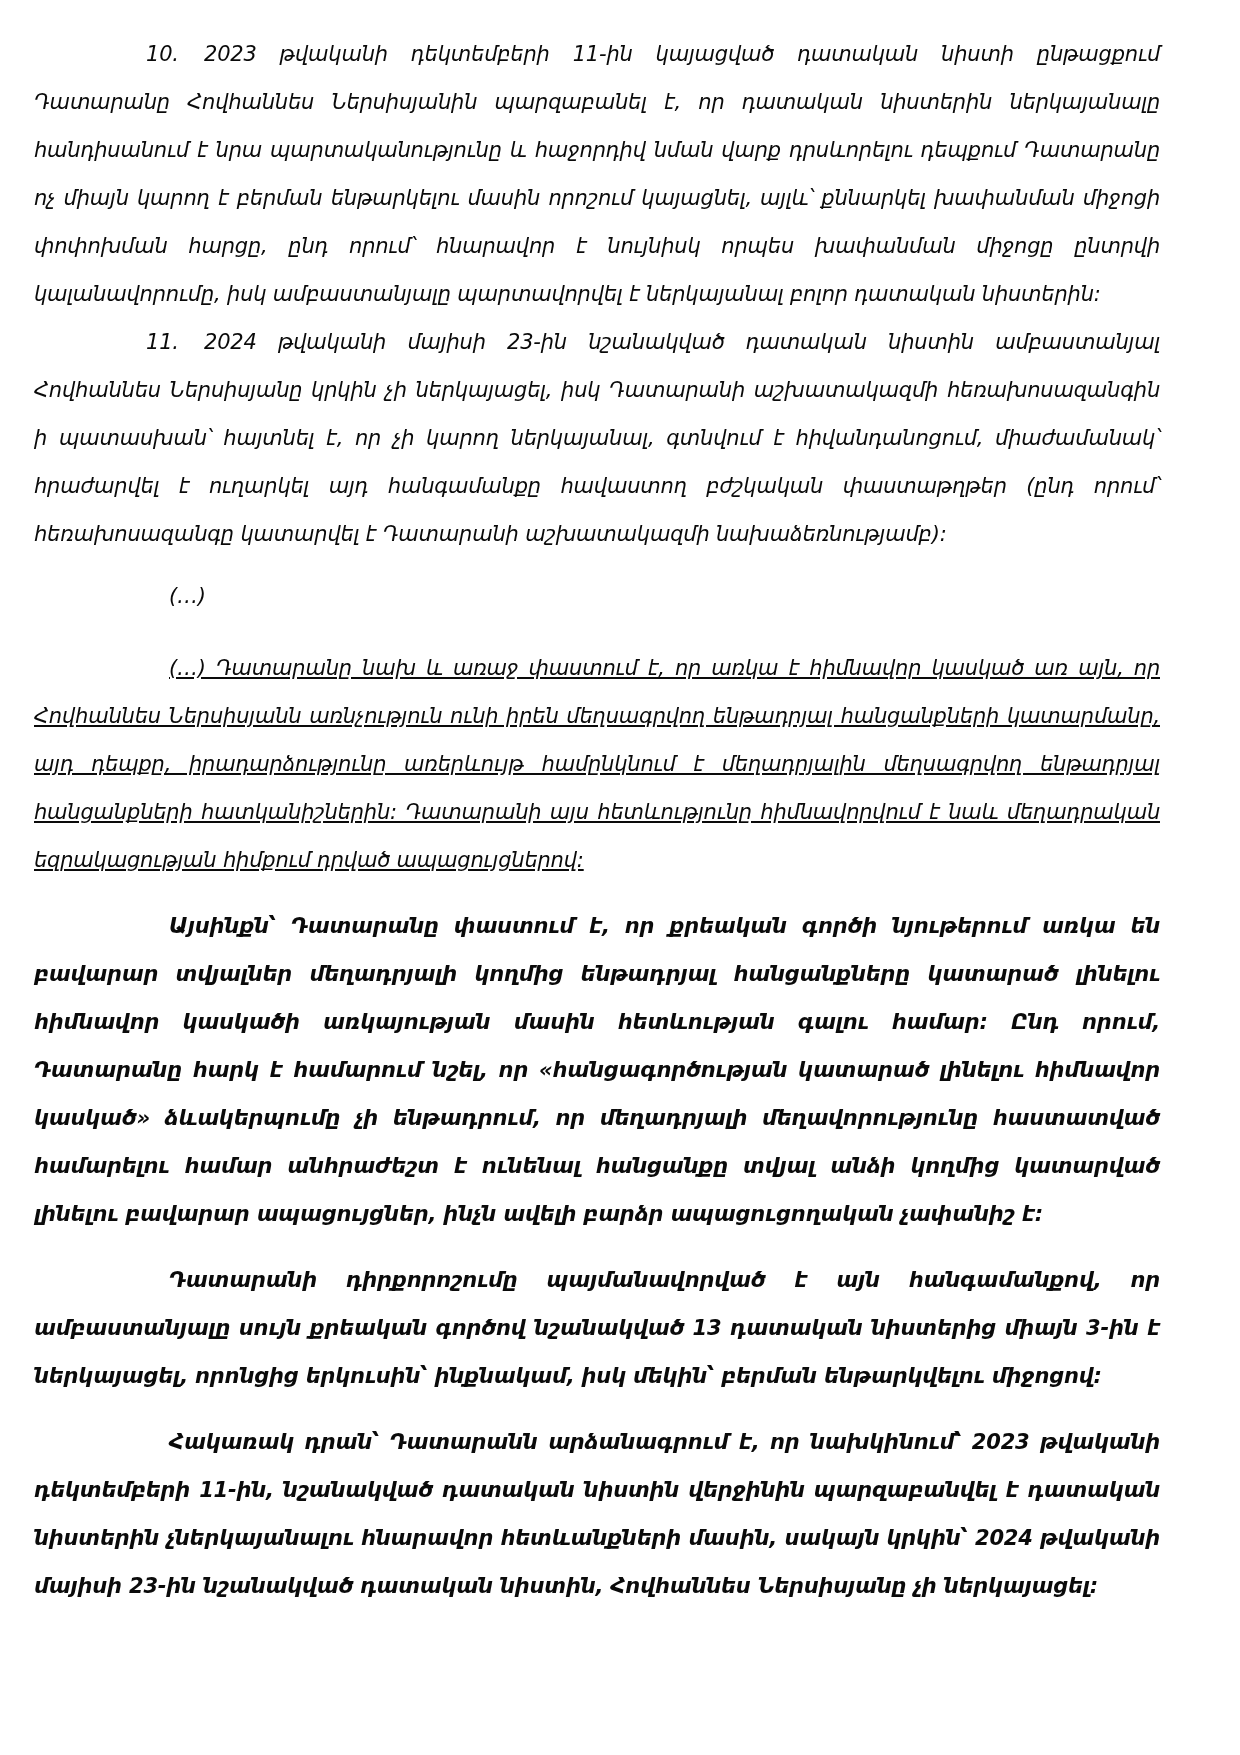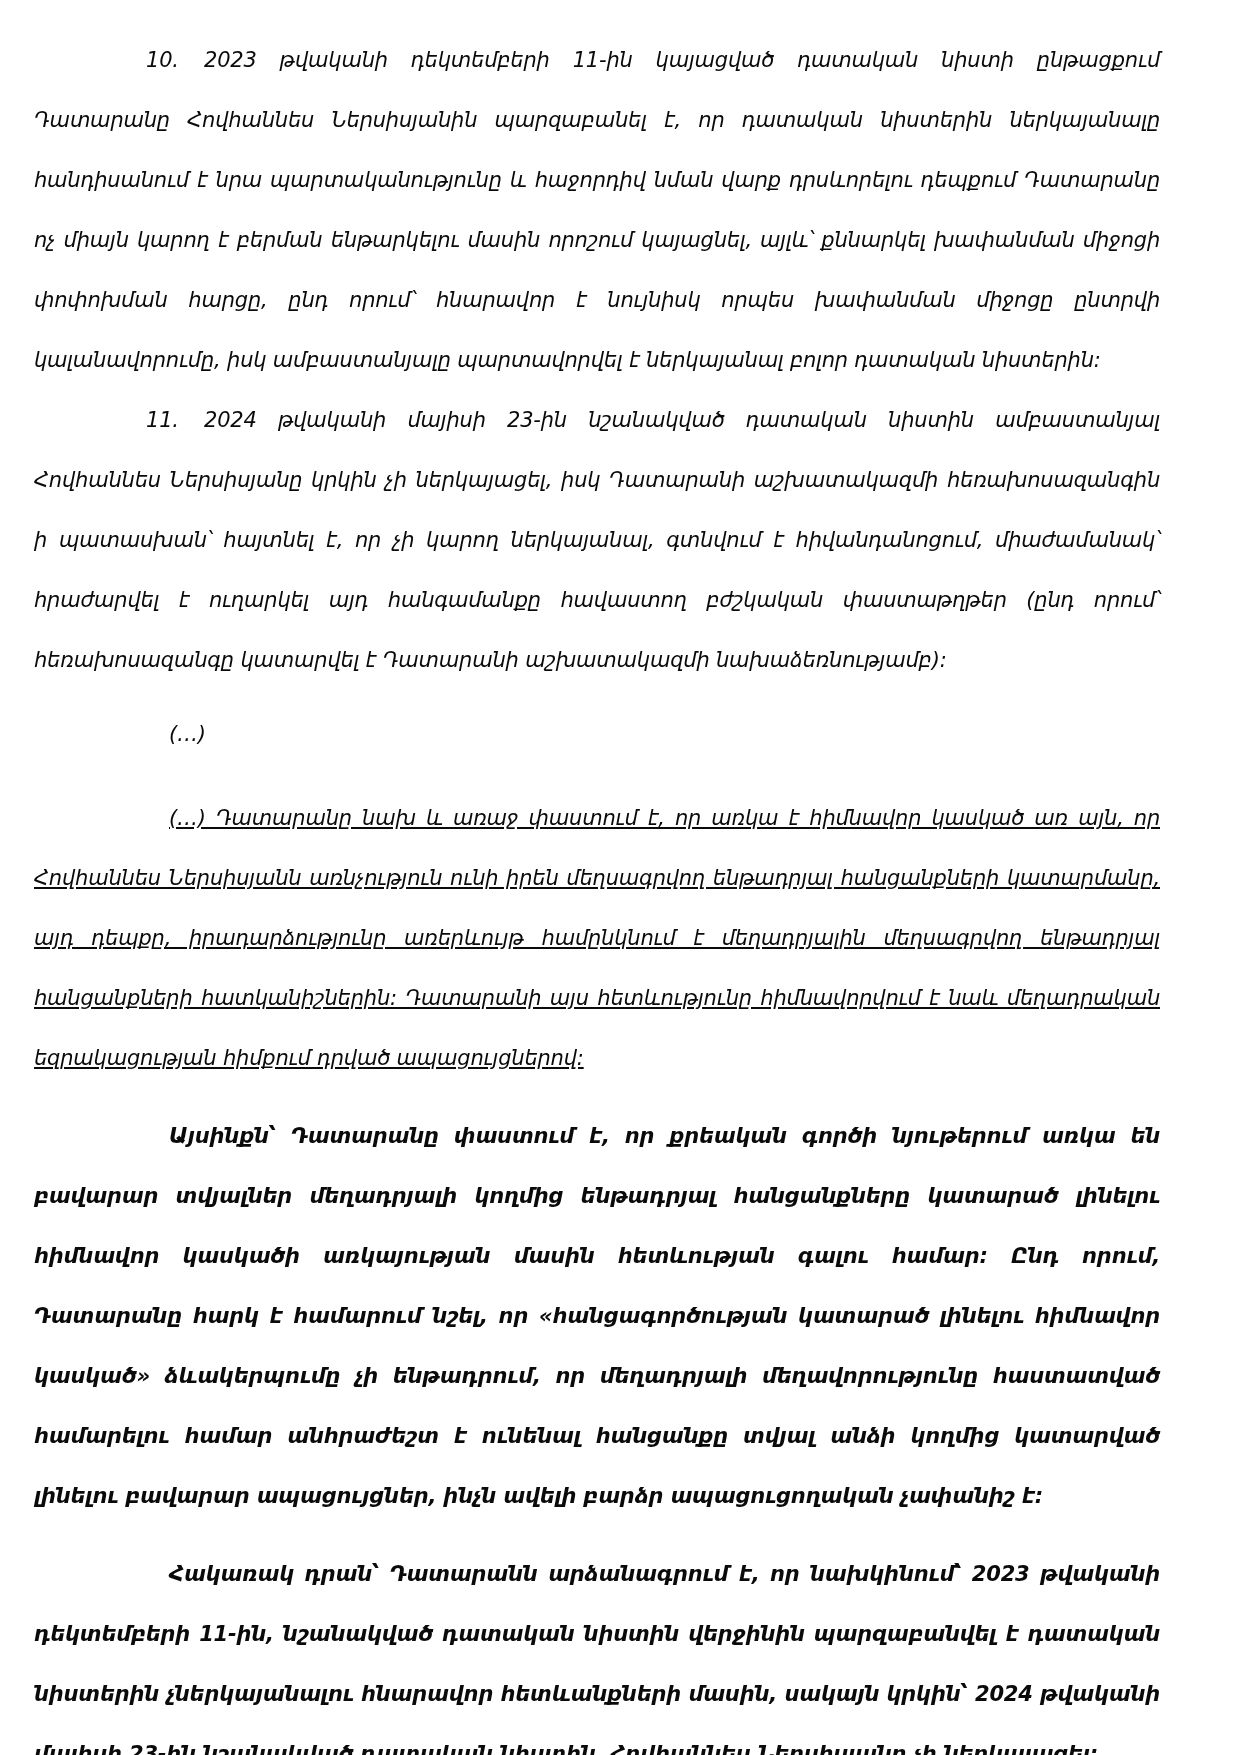--- a/index.html
+++ b/index.html
@@ -9,21 +9,21 @@
     height: 1755px;
     overflow: hidden;
   }
   .page {
     width: 1240px;
     height: 1755px;
     padding: 30px 80px 0 34px;
     font-family: "DejaVu Sans", sans-serif;
     font-style: italic;
     font-size: 21px;
-    line-height: 60px;
+    line-height: 48px;
     color: #0a0a0a;
     text-align: justify;
     letter-spacing: -0.2px;
   }
   .para { text-indent: 135px; }
   .para.numbered { text-indent: 56px; }
   .num { display: inline-block; width: 114px; }
   .para.gap { margin-top: 18px; font-weight: bold; }
   .ellipsis-line { margin-top: 14px; text-align: left; }
   .first-body { margin-top: 24px; text-decoration: underline; }
@@ -37,16 +37,17 @@
 
   <p class="para numbered"><span class="num">11.</span><span>2024 թվականի մայիսի 23-ին նշանակված դատական նիստին ամբաստանյալ Հովհաննես Ներսիսյանը կրկին չի ներկայացել, իսկ Դատարանի աշխատակազմի հեռախոսազանգին ի պատասխան՝ հայտնել է, որ չի կարող ներկայանալ, գտնվում է հիվանդանոցում, միաժամանակ՝ հրաժարվել է ուղարկել այդ հանգամանքը հավաստող բժշկական փաստաթղթեր (ընդ որում՝ հեռախոսազանգը կատարվել է Դատարանի աշխատակազմի նախաձեռնությամբ):</span></p>
 
   <p class="para ellipsis-line">(…)</p>
 
   <p class="para first-body">(…) Դատարանը նախ և առաջ փաստում է, որ առկա է հիմնավոր կասկած առ այն, որ Հովհաննես Ներսիսյանն առնչություն ունի իրեն մեղսագրվող ենթադրյալ հանցանքների կատարմանը, այդ դեպքը, իրադարձությունը առերևույթ համընկնում է մեղադրյալին մեղսագրվող ենթադրյալ հանցանքների հատկանիշներին: Դատարանի այս հետևությունը հիմնավորվում է նաև մեղադրական եզրակացության հիմքում դրված ապացույցներով:</p>
 
   <p class="para gap">Այսինքն՝ Դատարանը փաստում է, որ քրեական գործի նյութերում առկա են բավարար տվյալներ մեղադրյալի կողմից ենթադրյալ հանցանքները կատարած լինելու հիմնավոր կասկածի առկայության մասին հետևության գալու համար: Ընդ որում, Դատարանը հարկ է համարում նշել, որ «հանցագործության կատարած լինելու հիմնավոր կասկած» ձևակերպումը չի ենթադրում, որ մեղադրյալի մեղավորությունը հաստատված համարելու համար անհրաժեշտ է ունենալ հանցանքը տվյալ անձի կողմից կատարված լինելու բավարար ապացույցներ, ինչն ավելի բարձր ապացուցողական չափանիշ է:</p>
 
 
+  <p class="para gap">Դատարանի դիրքորոշումը պայմանավորված է այն հանգամանքով, որ ամբաստանյալը սույն քրեական գործով նշանակված 13 դատական նիստերից միայն 3-ին է ներկայացել, որոնցից երկուսին՝ ինքնակամ, իսկ մեկին՝ բերման ենթարկվելու միջոցով:</p>
 
   <p class="para gap">Հակառակ դրան՝ Դատարանն արձանագրում է, որ նախկինում՝ 2023 թվականի դեկտեմբերի 11-ին, նշանակված դատական նիստին վերջինին պարզաբանվել է դատական նիստերին չներկայանալու հնարավոր հետևանքների մասին, սակայն կրկին՝ 2024 թվականի մայիսի 23-ին նշանակված դատական նիստին, Հովհաննես Ներսիսյանը չի ներկայացել:</p>
 
 </div>
 
 </body></html>

